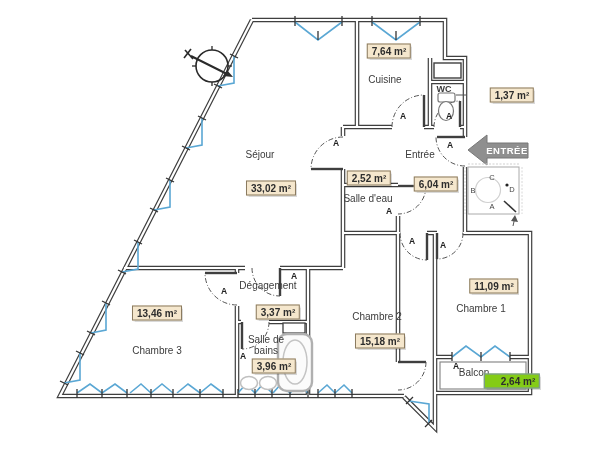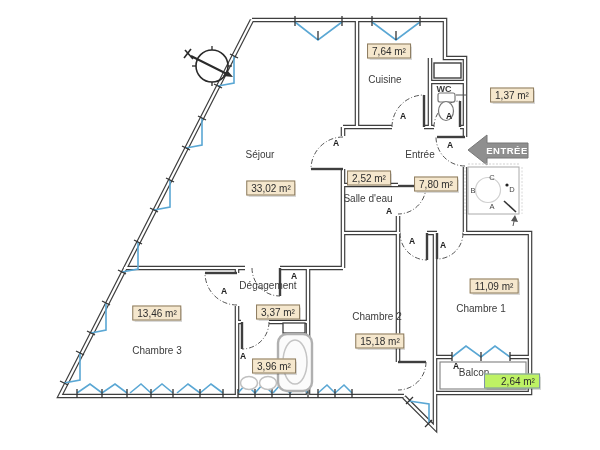--- a/index.html
+++ b/index.html
@@ -3,24 +3,24 @@
 <meta charset="utf-8">
 <style>
   html,body{margin:0;padding:0;background:#ffffff;}
   .plan{position:relative;width:600px;height:450px;background:#ffffff;overflow:hidden;
         font-family:"Liberation Sans", sans-serif;}
   .plan svg{position:absolute;left:0;top:0;}
   .lbl{position:absolute;transform:translate(-50%,-50%);font-size:10px;color:#3b3b3b;
        white-space:nowrap;text-align:center;}
   .lbl.wrap{white-space:normal;width:54px;line-height:1.05;}
   .lbl.small{font-size:9px;font-weight:bold;}
-  .area{position:absolute;transform:translate(-50%,-50%);font-size:10px;font-weight:normal;color:#2d2d2d;
+  .area{position:absolute;transform:translate(-50%,-50%);font-size:10px;font-weight:bold;color:#2d2d2d;
         background:#f5e7cd;border:1px solid #8a7a5f;padding:1px 4px;white-space:nowrap;
         box-shadow:1px 1px 1px rgba(0,0,0,0.15);}
-  .area.blue{background:#bef264;border-color:#7b8fae;padding-left:16px;}
+  .area.blue{background:#84cc16;border-color:#7b8fae;padding-left:16px;}
   .door-a{position:absolute;transform:translate(-50%,-50%);font-size:8.5px;color:#222;font-weight:bold;}
   .legend-letter{position:absolute;transform:translate(-50%,-50%);font-size:7.5px;color:#444;}
   .entree-text{position:absolute;transform:translate(-50%,-50%);font-size:9.5px;font-weight:bold;
                color:#ffffff;letter-spacing:0.5px;}
 </style>
 </head>
 <body>
 
 <div class="plan">
 
@@ -207,26 +207,27 @@
 
 <div class="lbl" style="left:260px;top:154px">Séjour</div>
 <div class="lbl" style="left:385px;top:79px">Cuisine</div>
 <div class="lbl small" style="left:444px;top:89px">WC</div>
 <div class="lbl" style="left:420px;top:154px">Entrée</div>
 <div class="lbl" style="left:368px;top:198px">Salle d'eau</div>
 <div class="lbl" style="left:268px;top:285px">Dégagement</div>
 <div class="lbl" style="left:377px;top:316px">Chambre 2</div>
 <div class="lbl" style="left:481px;top:308px">Chambre 1</div>
 <div class="lbl" style="left:157px;top:350px">Chambre 3</div>
+<div class="lbl wrap" style="left:266px;top:345px">Salle de bains</div>
 <div class="lbl" style="left:474px;top:372px">Balcon</div>
 
 <div class="area" style="left:271px;top:188px">33,02 m²</div>
 <div class="area" style="left:389px;top:51px">7,64 m²</div>
 <div class="area" style="left:512px;top:95px">1,37 m²</div>
-<div class="area" style="left:436px;top:184px">7,80 m²</div>
+<div class="area" style="left:436px;top:184px">6,04 m²</div>
 <div class="area" style="left:369px;top:178px">2,52 m²</div>
 <div class="area" style="left:278px;top:312px">3,37 m²</div>
 <div class="area" style="left:380px;top:341px">15,18 m²</div>
 <div class="area" style="left:494px;top:286px">11,09 m²</div>
 <div class="area" style="left:157px;top:313px">13,46 m²</div>
 <div class="area" style="left:274px;top:366px">3,96 m²</div>
 <div class="area blue" style="left:512px;top:381px">2,64 m²</div>
 
 <div class="door-a" style="left:403px;top:116px">A</div>
 <div class="door-a" style="left:449px;top:116px">A</div>

